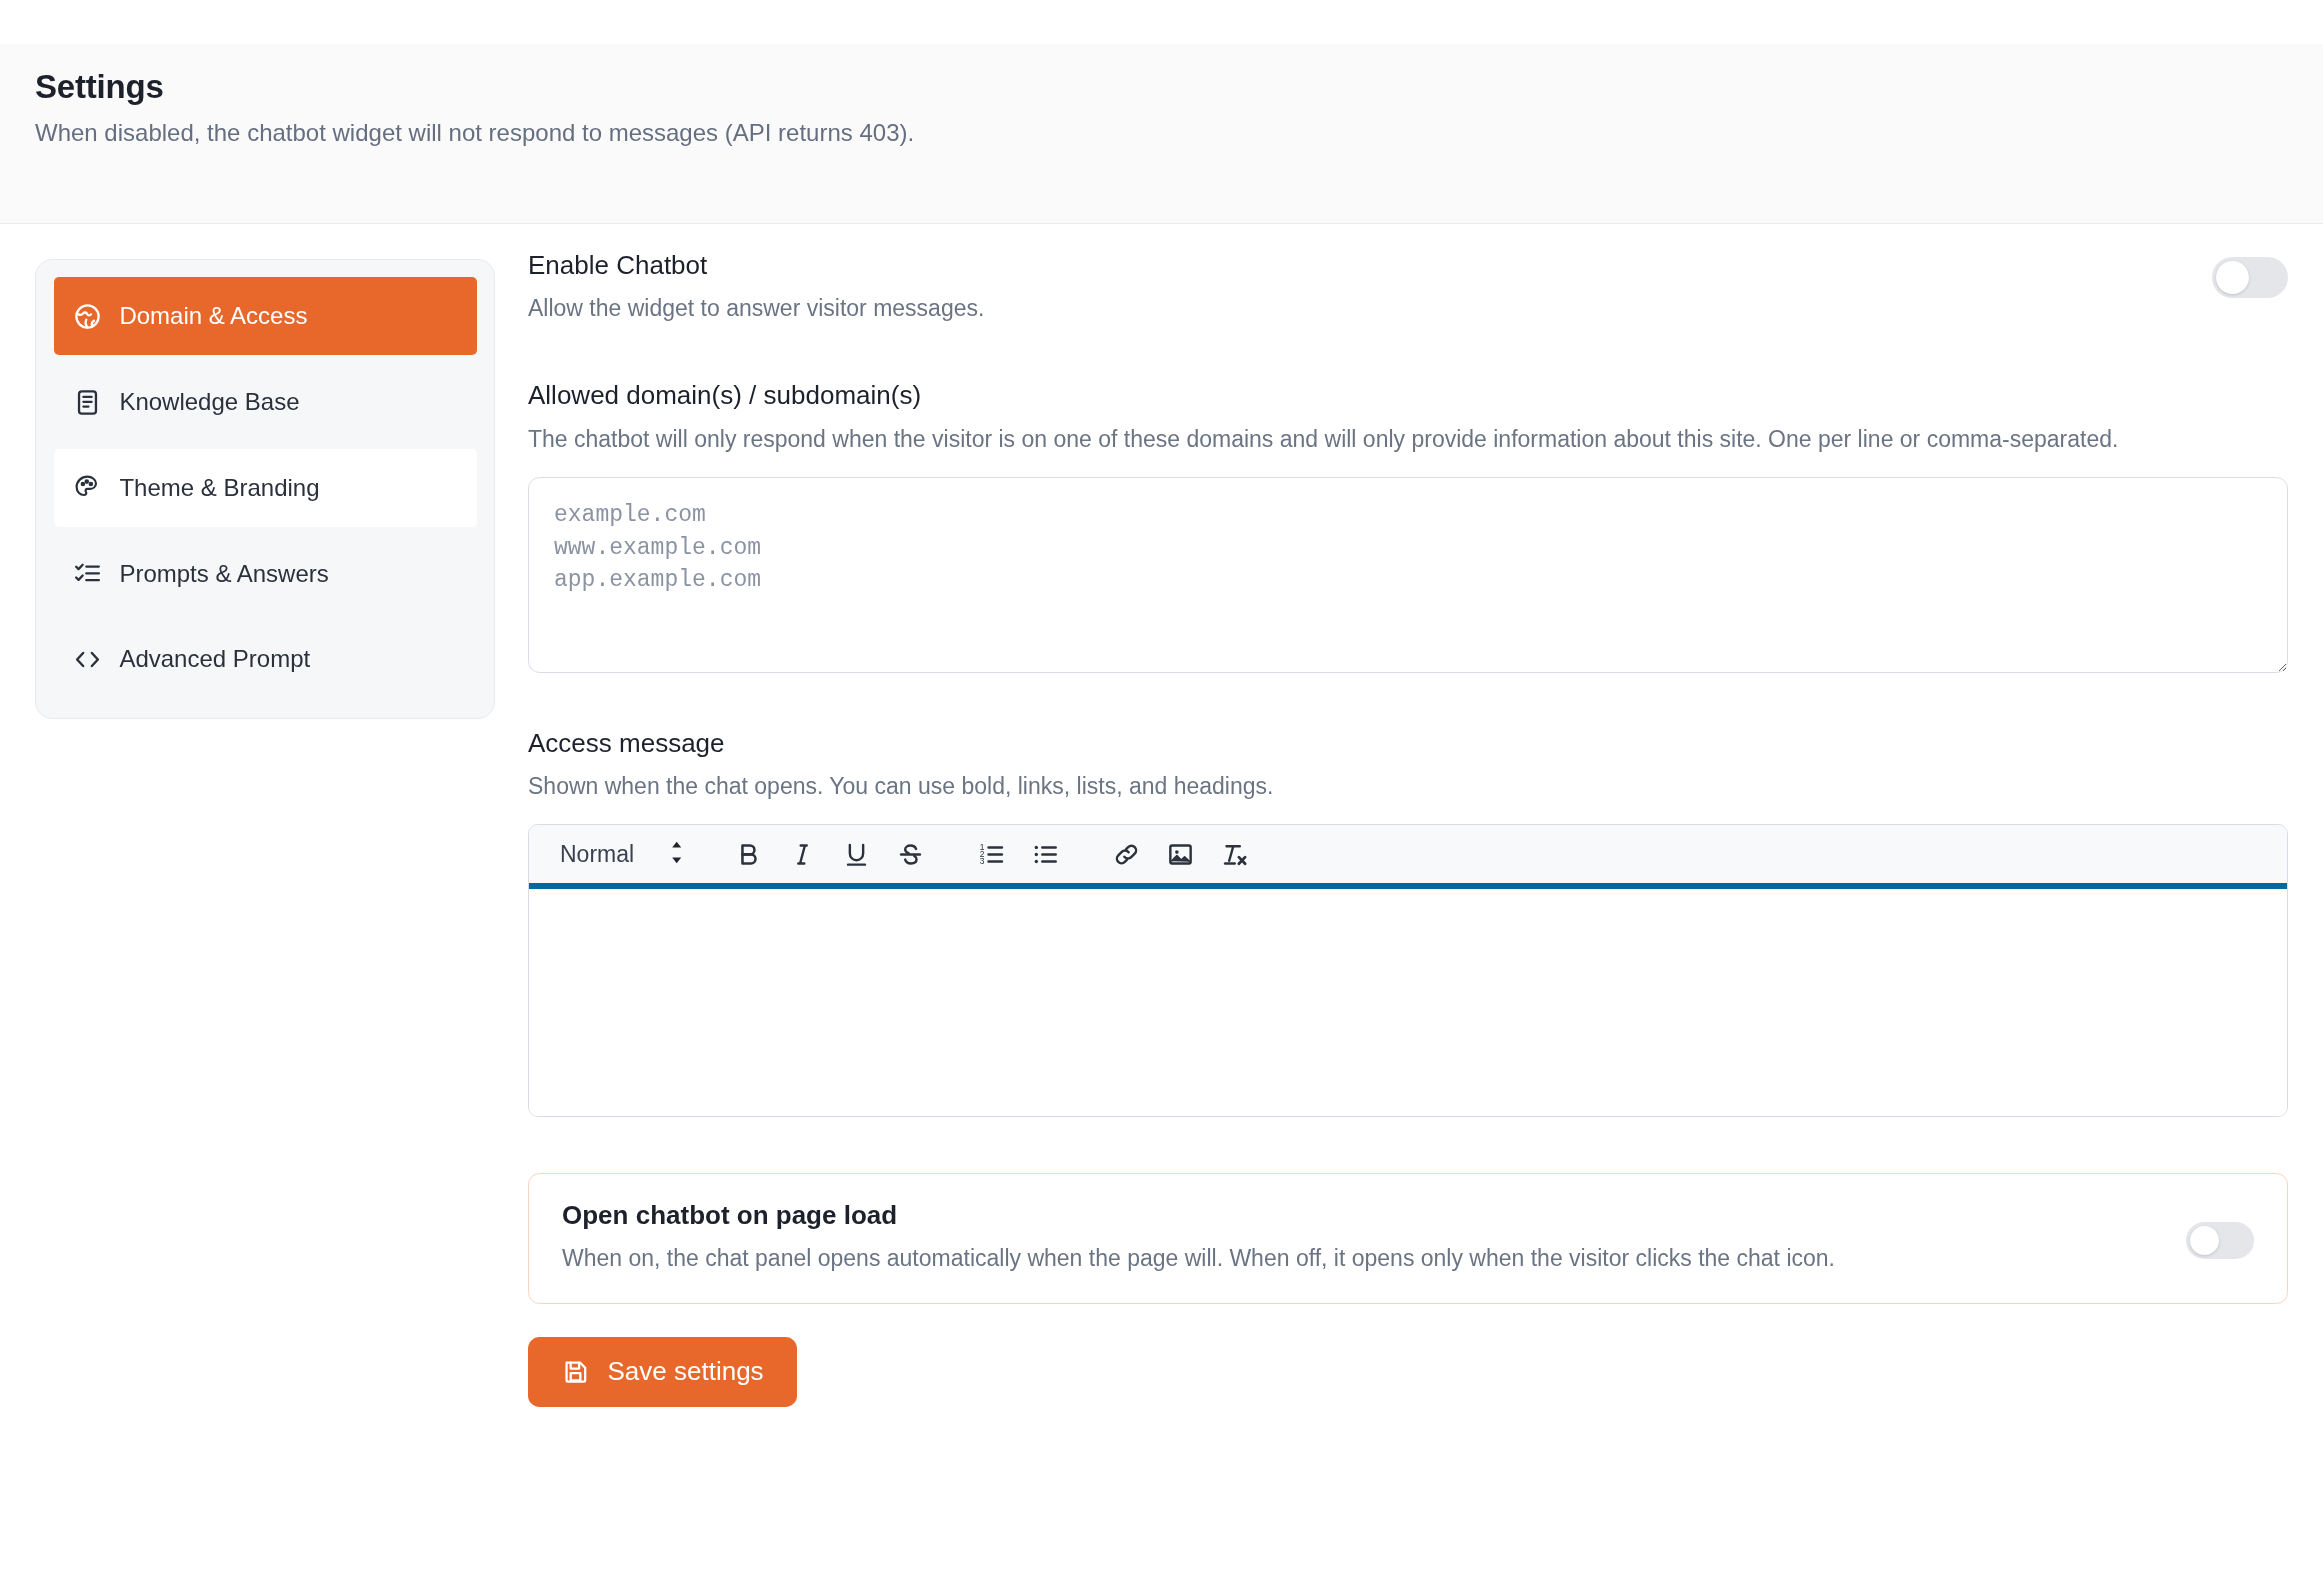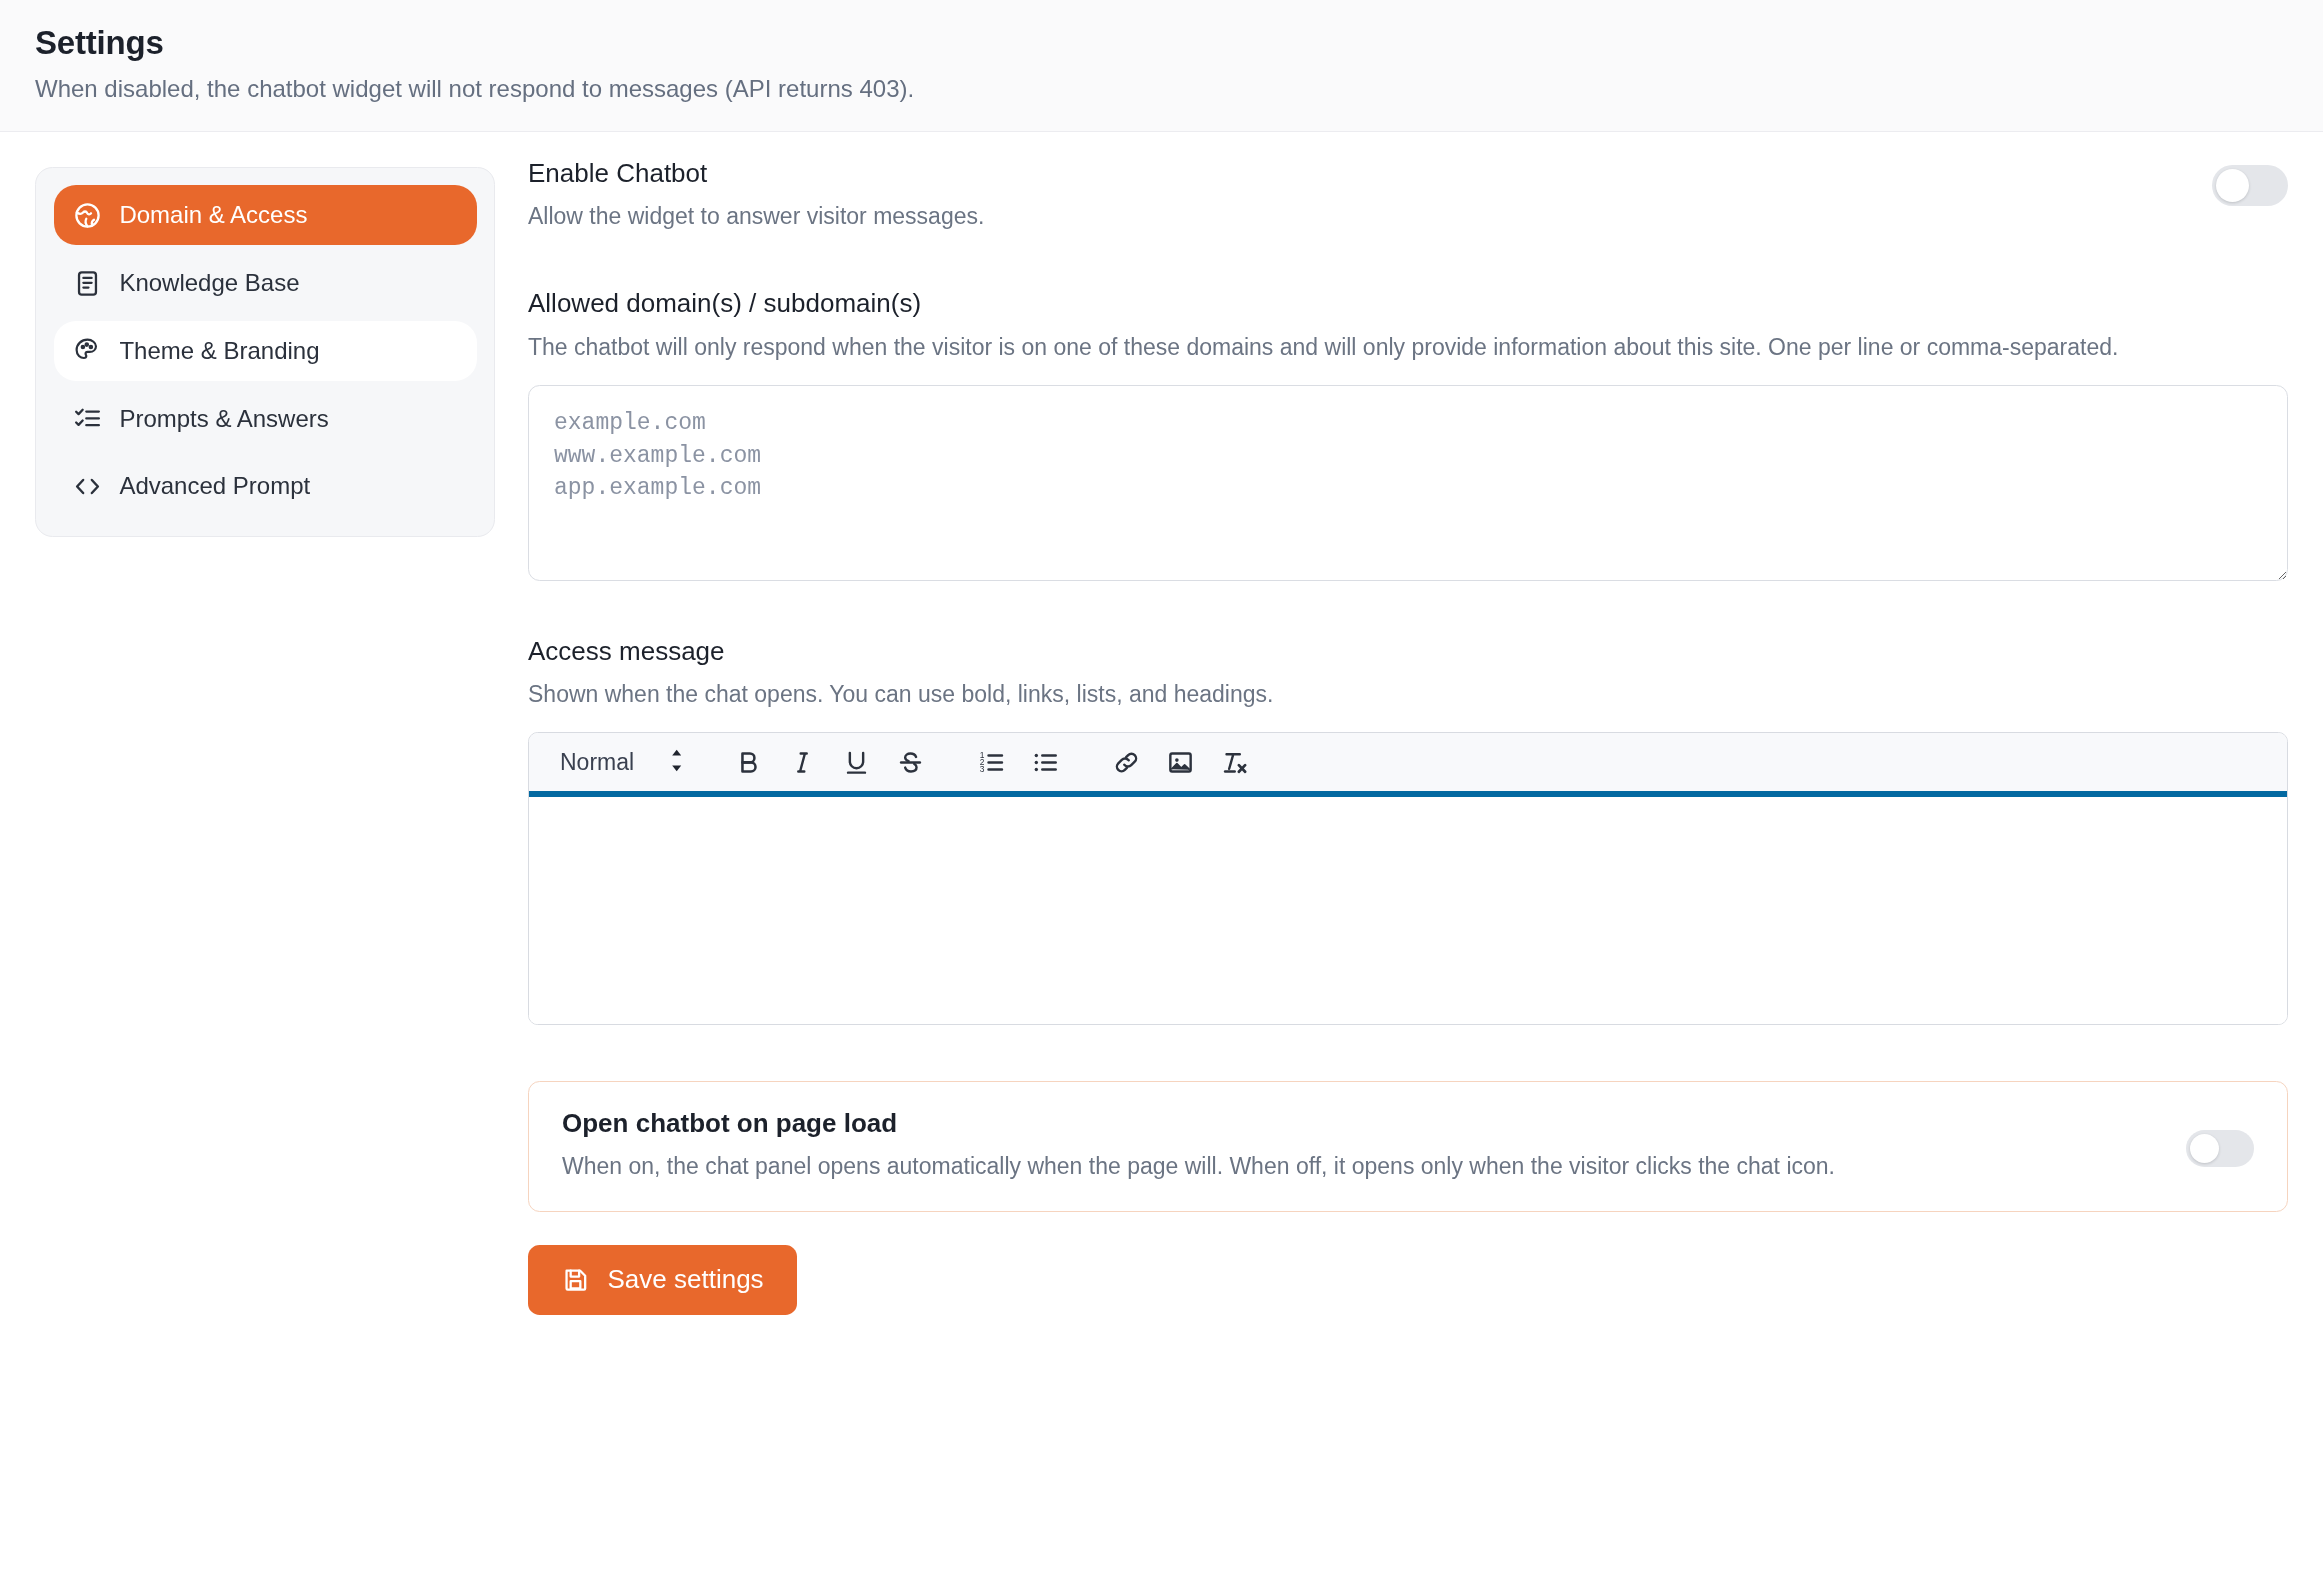--- a/index.html
+++ b/index.html
@@ -11,21 +11,22 @@
     font-family: "Liberation Sans", sans-serif;
     color: #20252e;
     overflow: hidden;
   }
 
   
   .page-header {
     background: #fafafb;
     border-bottom: 1px solid #ececf0;
     padding: 25px 0 29px 35px;
-    height: 132px;
+    height: 180px;
+    margin-top: 44px;
   }
   .page-title {
     font-size: 33px;
     font-weight: bold;
     color: #1c212b;
     letter-spacing: -0.2px;
     margin: 0 0 13.6px 0;
     line-height: 1.1;
   }
   .page-subtitle {
@@ -49,23 +50,23 @@
     background: #f6f7f9;
     border: 1px solid #e9eaee;
     border-radius: 17.5px;
     padding: 17.5px 17.5px 19.4px 17.5px;
     margin-top: 7.8px;
   }
   .nav-item {
     display: flex;
     align-items: center;
     gap: 17.5px;
-    height: 60px;
+    height: 78px;
     padding: 0 19.4px;
-    border-radius: 22px;
+    border-radius: 5px;
     font-size: 24px;
     color: #2b313c;
     cursor: pointer;
     margin-bottom: 7.8px;
   }
   .nav-item:last-child { margin-bottom: 0; }
   .nav-item.active {
     background: #e8682c;
     color: #ffffff;
   }

